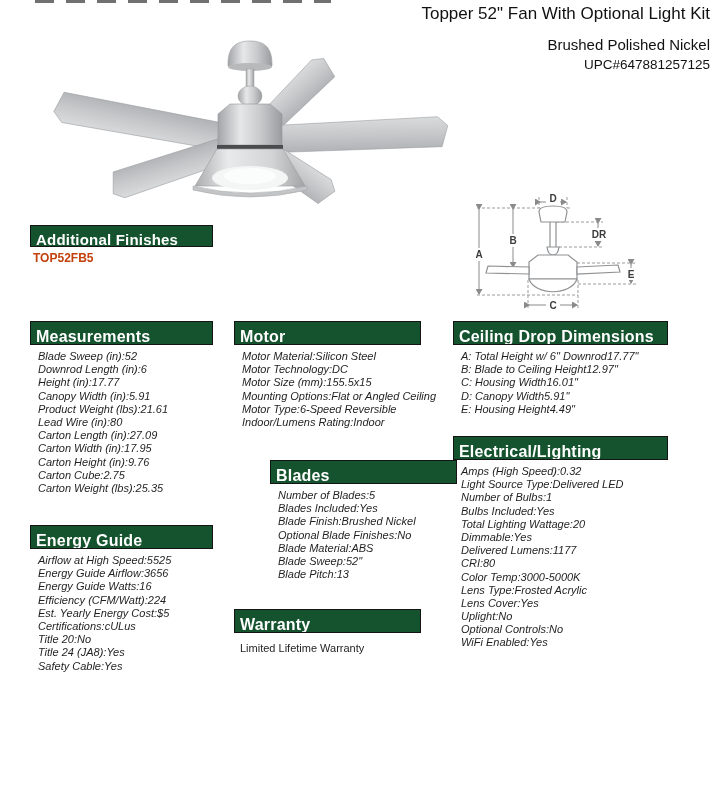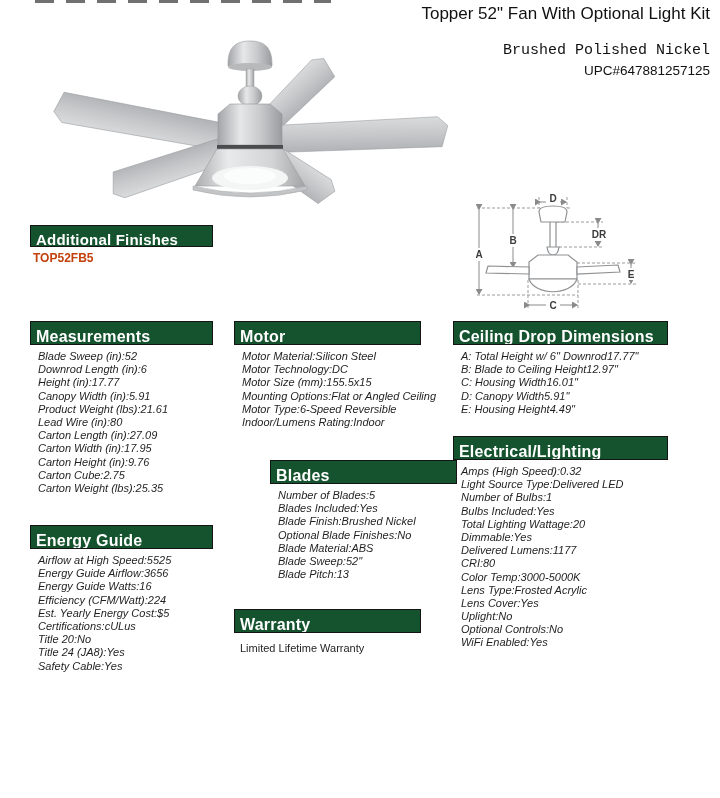--- a/index.html
+++ b/index.html
@@ -7,21 +7,21 @@
        font-family:"Liberation Sans","DejaVu Sans",sans-serif;color:#1a1a1a;}
 
   
   .logo-strip{position:absolute;left:35px;top:0;width:296px;height:3px;
     background:repeating-linear-gradient(90deg,#4d4d4d 0 19px,transparent 19px 31px);
     opacity:.8;}
 
   
   .title-block{position:absolute;top:3px;right:10px;text-align:right;line-height:1.25;}
   .title-main{font-size:17px;color:#111;}
-  .title-finish{font-size:15px;color:#111;margin-top:18px;font-family:Liberation Mono, monospace;}
+  .title-finish{font-size:15px;color:#111;margin-top:12px;}
   .title-upc{font-size:13.5px;color:#111;margin-top:2px;}
 
   
   .panel{position:absolute;}
   .bar{box-sizing:border-box;height:24px;background:#14532d;border:1px solid #141414;
        color:#fff;font-weight:bold;font-size:16px;line-height:21px;padding:4px 5px;
        letter-spacing:.2px;white-space:nowrap;overflow:hidden;}
   .spec-table{margin-top:5px;}
   .spec-row{display:flex;justify-content:flex-start;align-items:baseline;
             font-size:11px;height:13.2px;line-height:13.2px;

